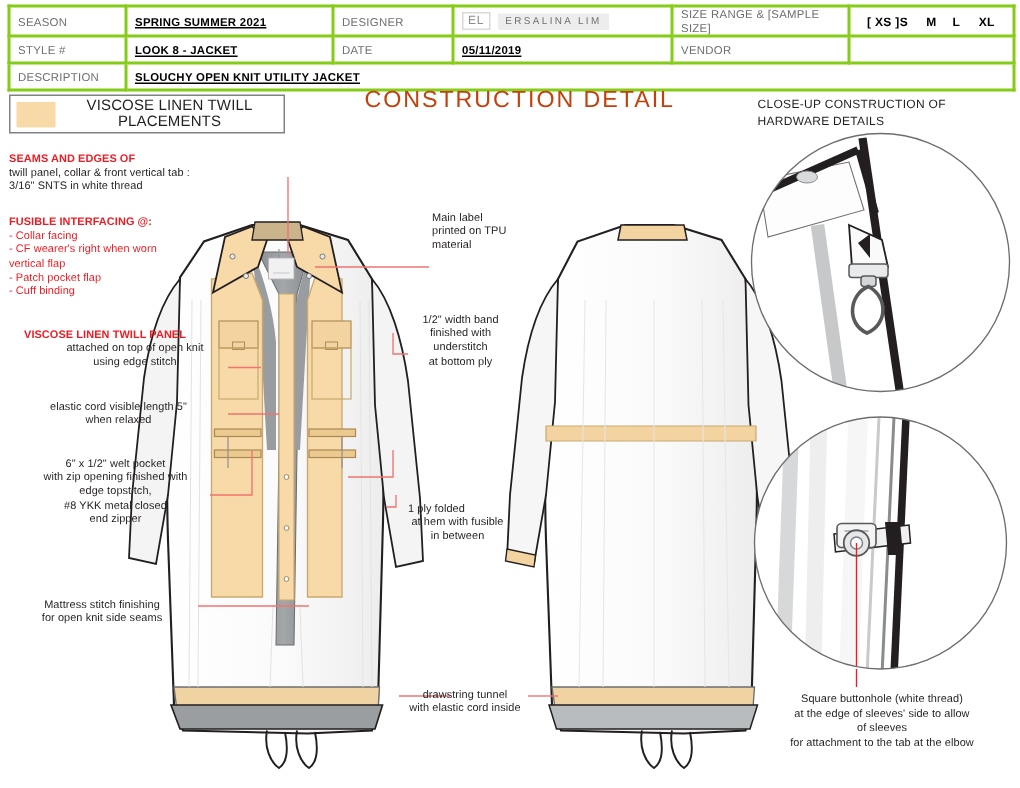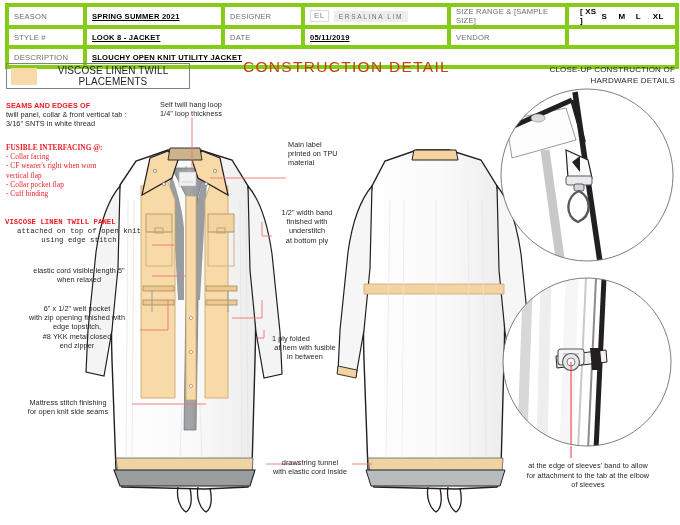--- a/index.html
+++ b/index.html
@@ -3,21 +3,21 @@
 <meta charset="utf-8">
 <style>
   html,body{margin:0;padding:0;background:#fff;}
   body{width:680px;height:525px;position:relative;overflow:hidden;
        font-family:"Liberation Sans",sans-serif;color:#231f20;}
   .sheet{position:absolute;inset:0;}
 
   
   .hdr{position:absolute;left:5px;top:3px;width:670px;border-collapse:collapse;
        table-layout:fixed;}
-  .hdr td{border:4px solid #84cc16;height:16px;padding:0 5px;font-size:7.6px;
+  .hdr td{border:2px solid #84cc16;height:16px;padding:0 5px;font-size:7.6px;
           letter-spacing:.2px;vertical-align:middle;margin-top:46px;}
   .lbl{color:#6d6e71;text-transform:uppercase;}
   .val{color:#000;font-weight:bold;text-decoration:underline;}
   .val.norm{font-weight:normal;}
 
   .desig{display:flex;align-items:center;gap:5px;}
   .el-logo{display:inline-block;border:1px solid #d9dadb;color:#8b8c8e;font-size:8px;
            padding:1px 3px;line-height:1;letter-spacing:.5px;}
   .el-name{background:#ededed;color:#6d6e71;font-size:6.6px;letter-spacing:1.6px;
            padding:2px 5px;}
@@ -30,21 +30,21 @@
   .legend{position:absolute;left:6px;top:63px;width:182px;height:24px;
           border:1px solid #808285;display:flex;align-items:center;}
   .sw{width:26px;height:17px;background:#f8daa9;margin-left:4px;}
   .legend-txt{flex:1;text-align:center;font-size:10px;letter-spacing:.1px;color:#231f20;}
 
   
   .wm{position:absolute;left:243px;top:58px;font-size:15.5px;color:#c2410c;
       letter-spacing:1.3px;}
 
   
-  .rh{position:absolute;left:505px;top:64px;width:170px;text-align:right;
+  .rh{position:absolute;left:505px;top:64px;width:170px;text-align:left;
       font-size:8px;line-height:11px;color:#231f20;letter-spacing:.2px;}
 
   
   .ann{position:absolute;font-size:7.3px;line-height:9.2px;color:#231f20;
        letter-spacing:.05px;}
   .ann .hd{color:#ed1c24;font-weight:bold;}
   .ann.red{color:#ed1c24;}
   .ann.ctr{text-align:center;}
 
   
@@ -280,30 +280,30 @@
       <path d="M232 318 L262 318 L262 300"></path>
     </g>
   </svg>
 
   <div class="ann" style="left:6px;top:101px;width:160px;">
     <div class="hd">SEAMS AND EDGES OF</div>
     <div>twill panel, collar &amp; front vertical tab :</div>
     <div>3/16" SNTS in white thread</div>
   </div>
 
-  <div class="ann red" style="left:6px;top:143px;width:150px;font-family:Liberation Serif, serif;">
+  <div class="ann red" style="left:6px;top:143px;width:150px;">
     <div class="hd">FUSIBLE INTERFACING @:</div>
     <div>- Collar facing</div>
     <div>- CF wearer's right when worn</div>
     <div>vertical flap</div>
-    <div>- Collar pocket flap</div>
+    <div>- Patch pocket flap</div>
     <div>- Cuff binding</div>
   </div>
 
-  <div class="ann ctr" style="left:5px;top:218px;width:148px;font-family:Liberation Mono, monospace;">
+  <div class="ann ctr" style="left:16px;top:218px;width:148px;">
     <div class="hd" style="text-align:left;">VISCOSE LINEN TWILL PANEL</div>
     <div>attached on top of open knit</div>
     <div>using edge stitch</div>
   </div>
 
   <div class="ann ctr" style="left:6px;top:266px;width:146px;">
     <div>elastic cord visible length 5"</div>
     <div>when relaxed</div>
   </div>
 
@@ -313,24 +313,20 @@
     <div>edge topstitch,</div>
     <div>#8 YKK metal closed</div>
     <div>end zipper</div>
   </div>
 
   <div class="ann ctr" style="left:6px;top:398px;width:124px;">
     <div>Mattress stitch finishing</div>
     <div>for open knit side seams</div>
   </div>
 
-  <div class="ann" style="left:160px;top:100px;width:110px;">
-    <div>Self twill hang loop</div>
-    <div>1/4" loop thickness</div>
-  </div>
 
   <div class="ann" style="left:288px;top:140px;width:80px;">
     <div>Main label</div>
     <div>printed on TPU</div>
     <div>material</div>
   </div>
 
   <div class="ann ctr" style="left:268px;top:208px;width:78px;">
     <div>1/2" width band</div>
     <div>finished with</div>
@@ -343,18 +339,19 @@
     <div>at hem with fusible</div>
     <div>in between</div>
   </div>
 
   <div class="ann ctr" style="left:262px;top:458px;width:96px;">
     <div>drawstring tunnel</div>
     <div>with elastic cord inside</div>
   </div>
 
   <div class="ann ctr" style="left:500px;top:461px;width:176px;line-height:9.6px;">
-    <div>at the edge of sleeves' band to allow</div>
+    <div>Square buttonhole (white thread)</div>
+    <div>at the edge of sleeves' side to allow</div>
+    <div>of sleeves</div>
     <div>for attachment to the tab at the elbow</div>
-    <div>of sleeves</div>
   </div>
 
 </div>
 
 </body></html>

